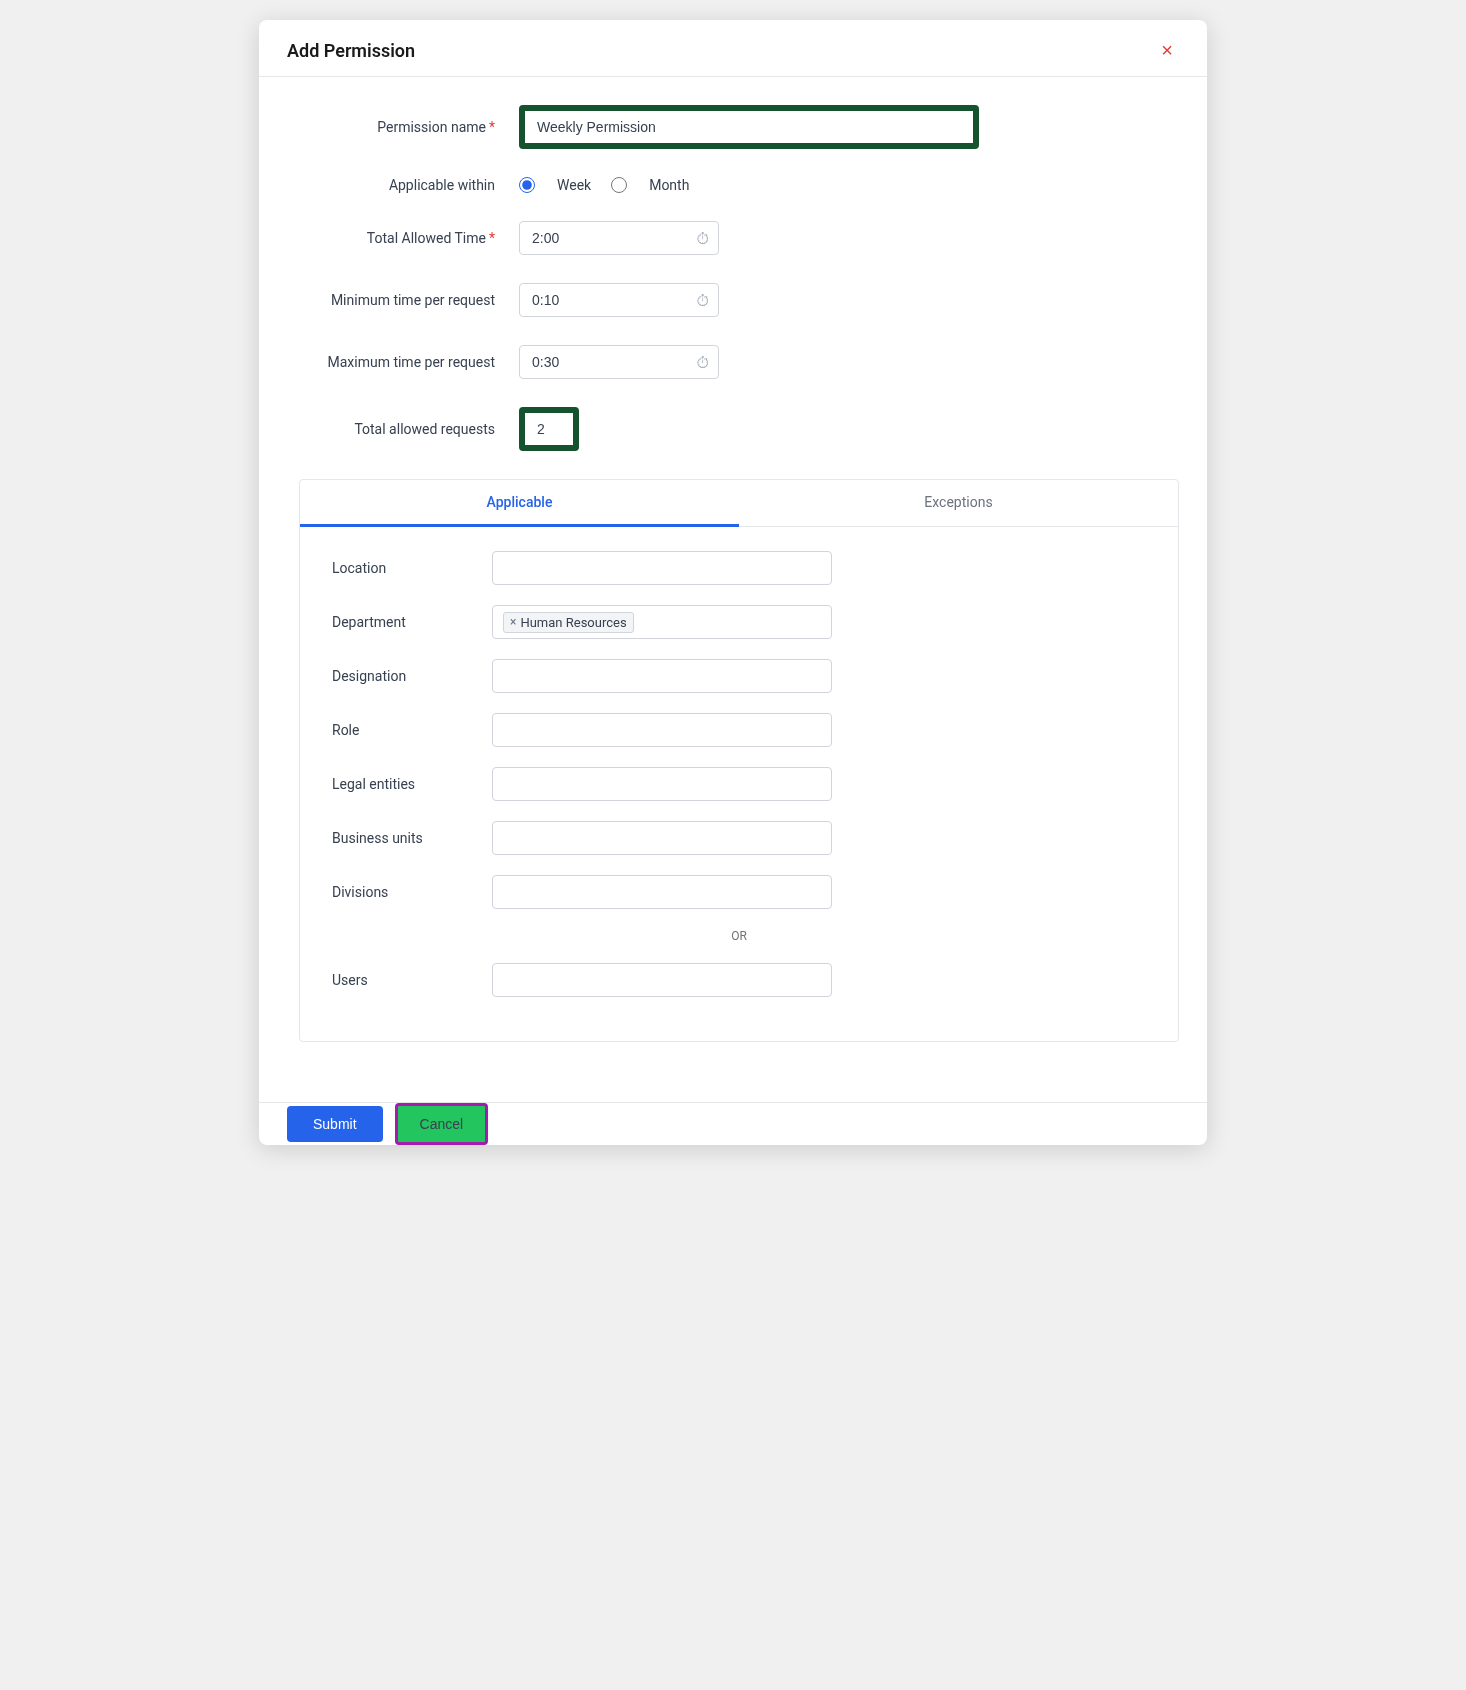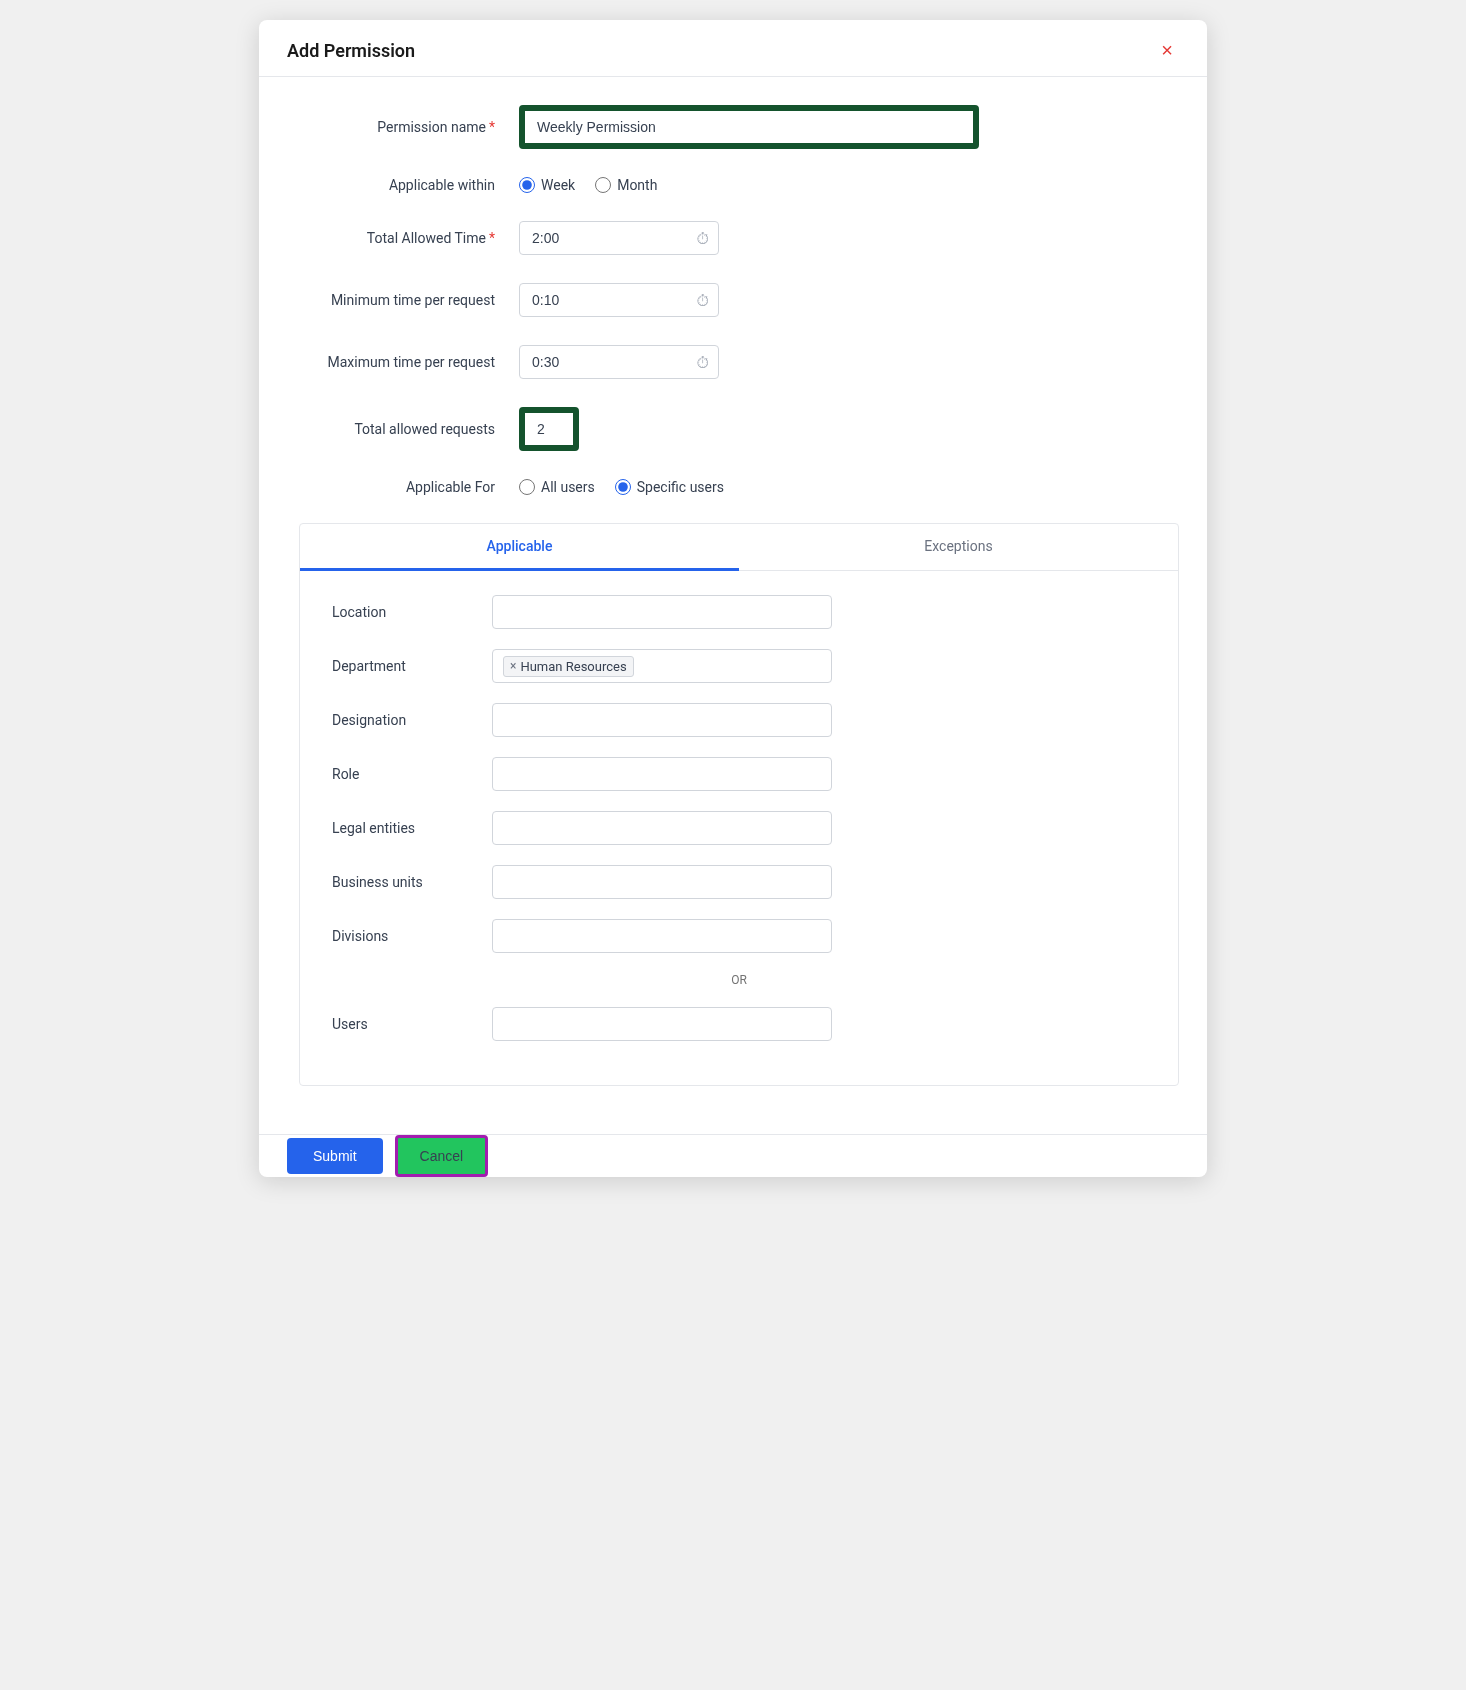--- a/index.html
+++ b/index.html
@@ -97,36 +97,36 @@
       width: 60px;
     }
     .radio-group {
       display: flex;
       align-items: center;
       gap: 20px;
     }
     .radio-label {
       display: flex;
       align-items: flex-start;
-      gap: 6px;
+      gap: 22px;
       font-size: 14px;
       color: #374151;
       cursor: pointer;
     }
     .radio-label input[type="radio"] {
       accent-color: #2563eb;
       width: 16px;
       height: 16px;
       cursor: pointer;
     }
     
     .tabs-section {
       border: 1px solid #e5e7eb;
       border-radius: 4px;
-      margin: 0 0 28px 0;
+      margin: 0 0 40px 0;
     }
     .tabs-header {
       display: flex;
       border-bottom: 1px solid #e5e7eb;
     }
     .tab-item {
       flex: 1;
       text-align: center;
       padding: 14px 0;
       font-size: 14px;
@@ -288,33 +288,20 @@
         <input type="text" value="0:30" style="">
         <span class="time-icon">⏱</span>
       </div>
     </div>
 
     <div class="form-row">
       <label class="form-label">Total allowed requests</label>
       <input type="text" class="form-input input-small" value="2" style="">
     </div>
 
-    <div class="form-row">
-      <label class="form-label">Applicable For</label>
-      <div class="radio-group">
-        <label class="radio-label">
-          <input type="radio" name="applicable_for" value="all" style="">
-          <span>All users</span>
-        </label>
-        <label class="radio-label">
-          <input type="radio" name="applicable_for" value="specific" checked="" style="">
-          <span>Specific users</span>
-        </label>
-      </div>
-    </div>
 
     <div class="tabs-section">
       <div class="tabs-header">
         <div class="tab-item active">Applicable</div>
         <div class="tab-item">Exceptions</div>
       </div>
       <div class="tab-content">
 
         <div class="tab-form-row">
           <label class="tab-form-label">Location</label>

